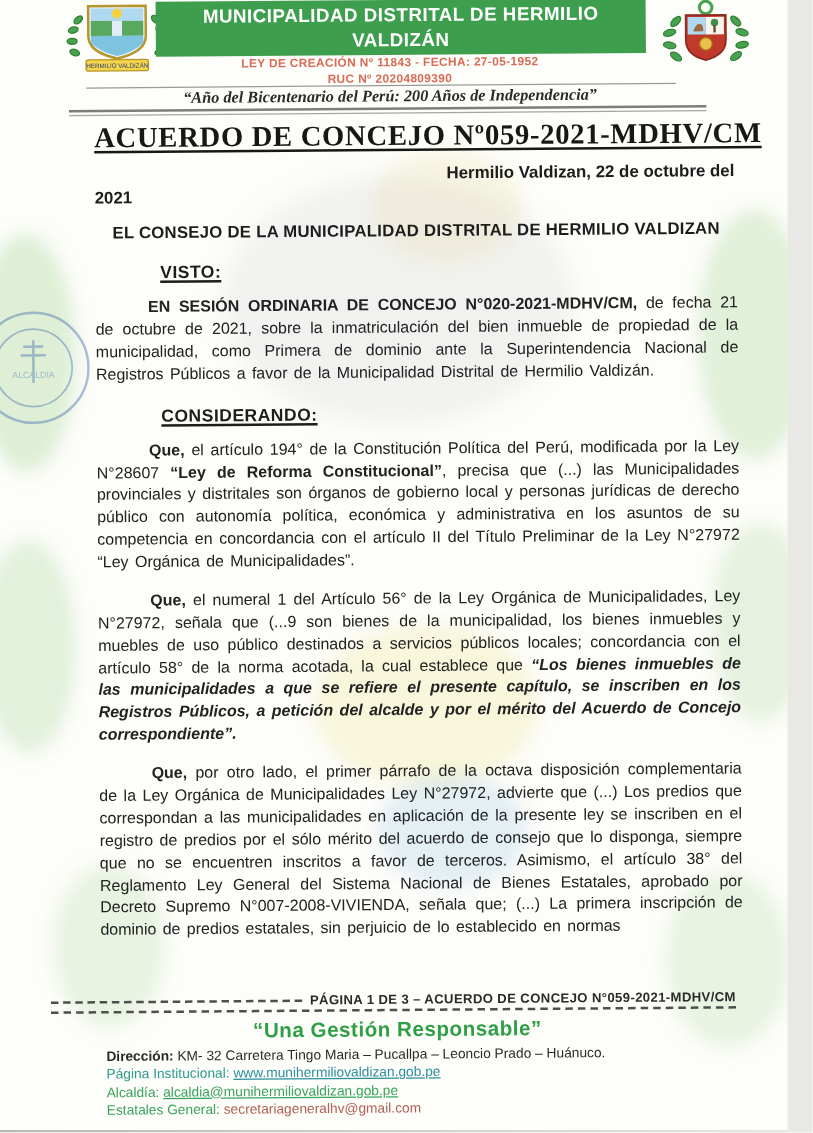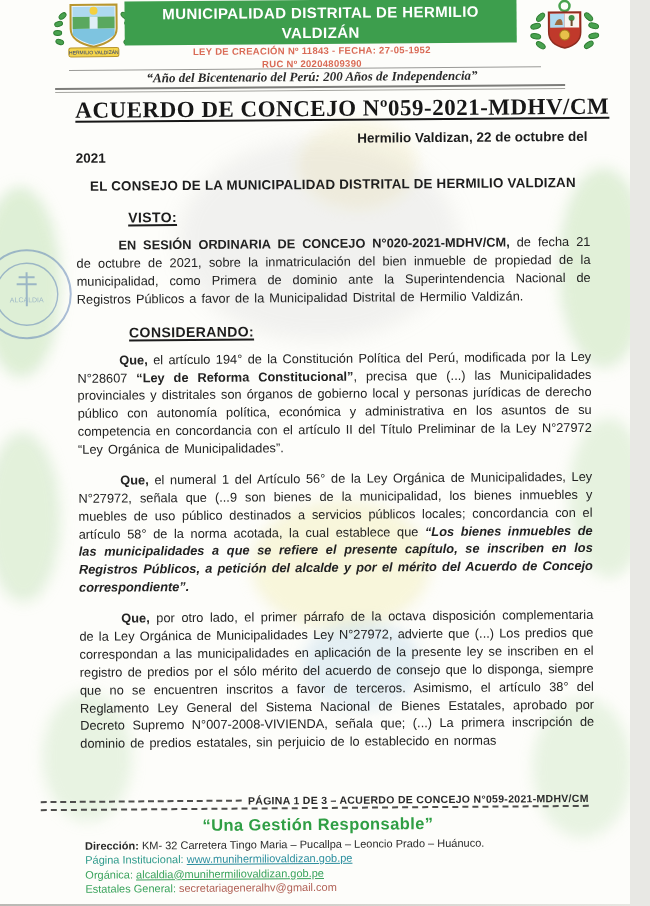--- a/index.html
+++ b/index.html
@@ -205,20 +205,20 @@
     <div class="page-line">
       <span class="leader"></span>
       <span class="pl-text">PÁGINA 1 DE 3 – ACUERDO DE CONCEJO N°059-2021-MDHV/CM</span>
     </div>
 
     <div class="footer">
       <div class="slogan" style="color:#2f9e44;">“Una Gestión Responsable”</div>
       <div class="contact">
         <div class="row"><span class="lbl-dark">Dirección:</span><span class="txt-dark"> KM- 32 Carretera Tingo Maria – Pucallpa – Leoncio Prado – Huánuco.</span></div>
         <div class="row"><span class="lbl-teal">Página Institucional: </span><a href="#" class="link-teal">www.munihermiliovaldizan.gob.pe</a></div>
-        <div class="row"><span class="lbl-green">Orgánica: </span><a href="#" class="link-green">alcaldia@munihermiliovaldizan.gob.pe</a></div>
+        <div class="row"><span class="lbl-green">Alcaldía: </span><a href="#" class="link-green">alcaldia@munihermiliovaldizan.gob.pe</a></div>
         <div class="row"><span class="lbl-green">Estatales General: </span><span class="email-red">secretariageneralhv@gmail.com</span></div>
       </div>
     </div>
 
   </div>
   <div class="scan-edge"></div>
 </div>
 
 </body></html>

